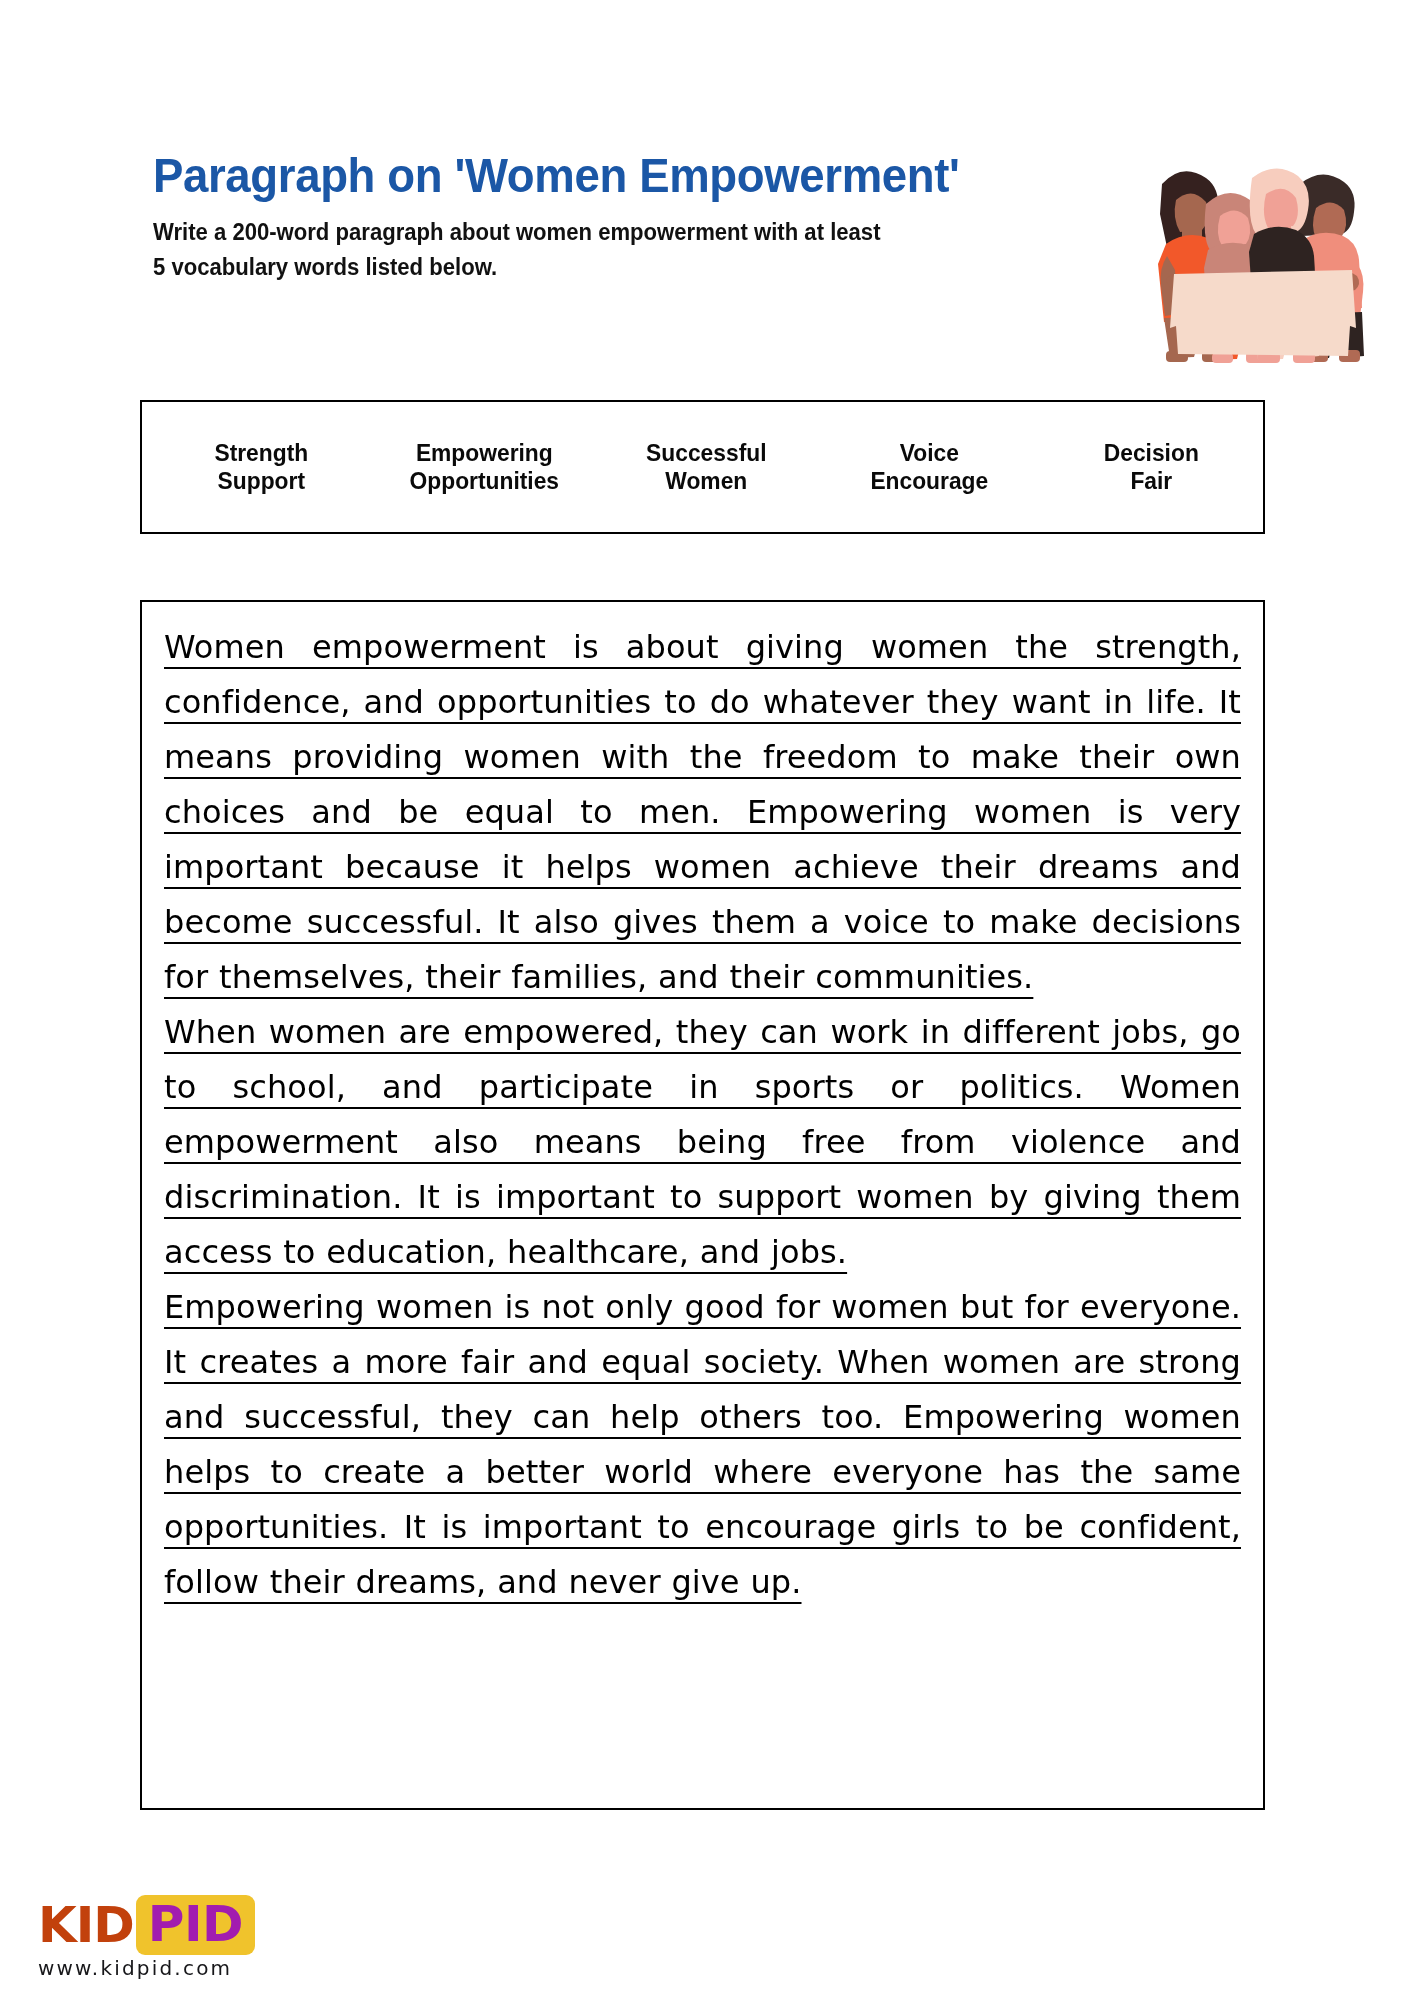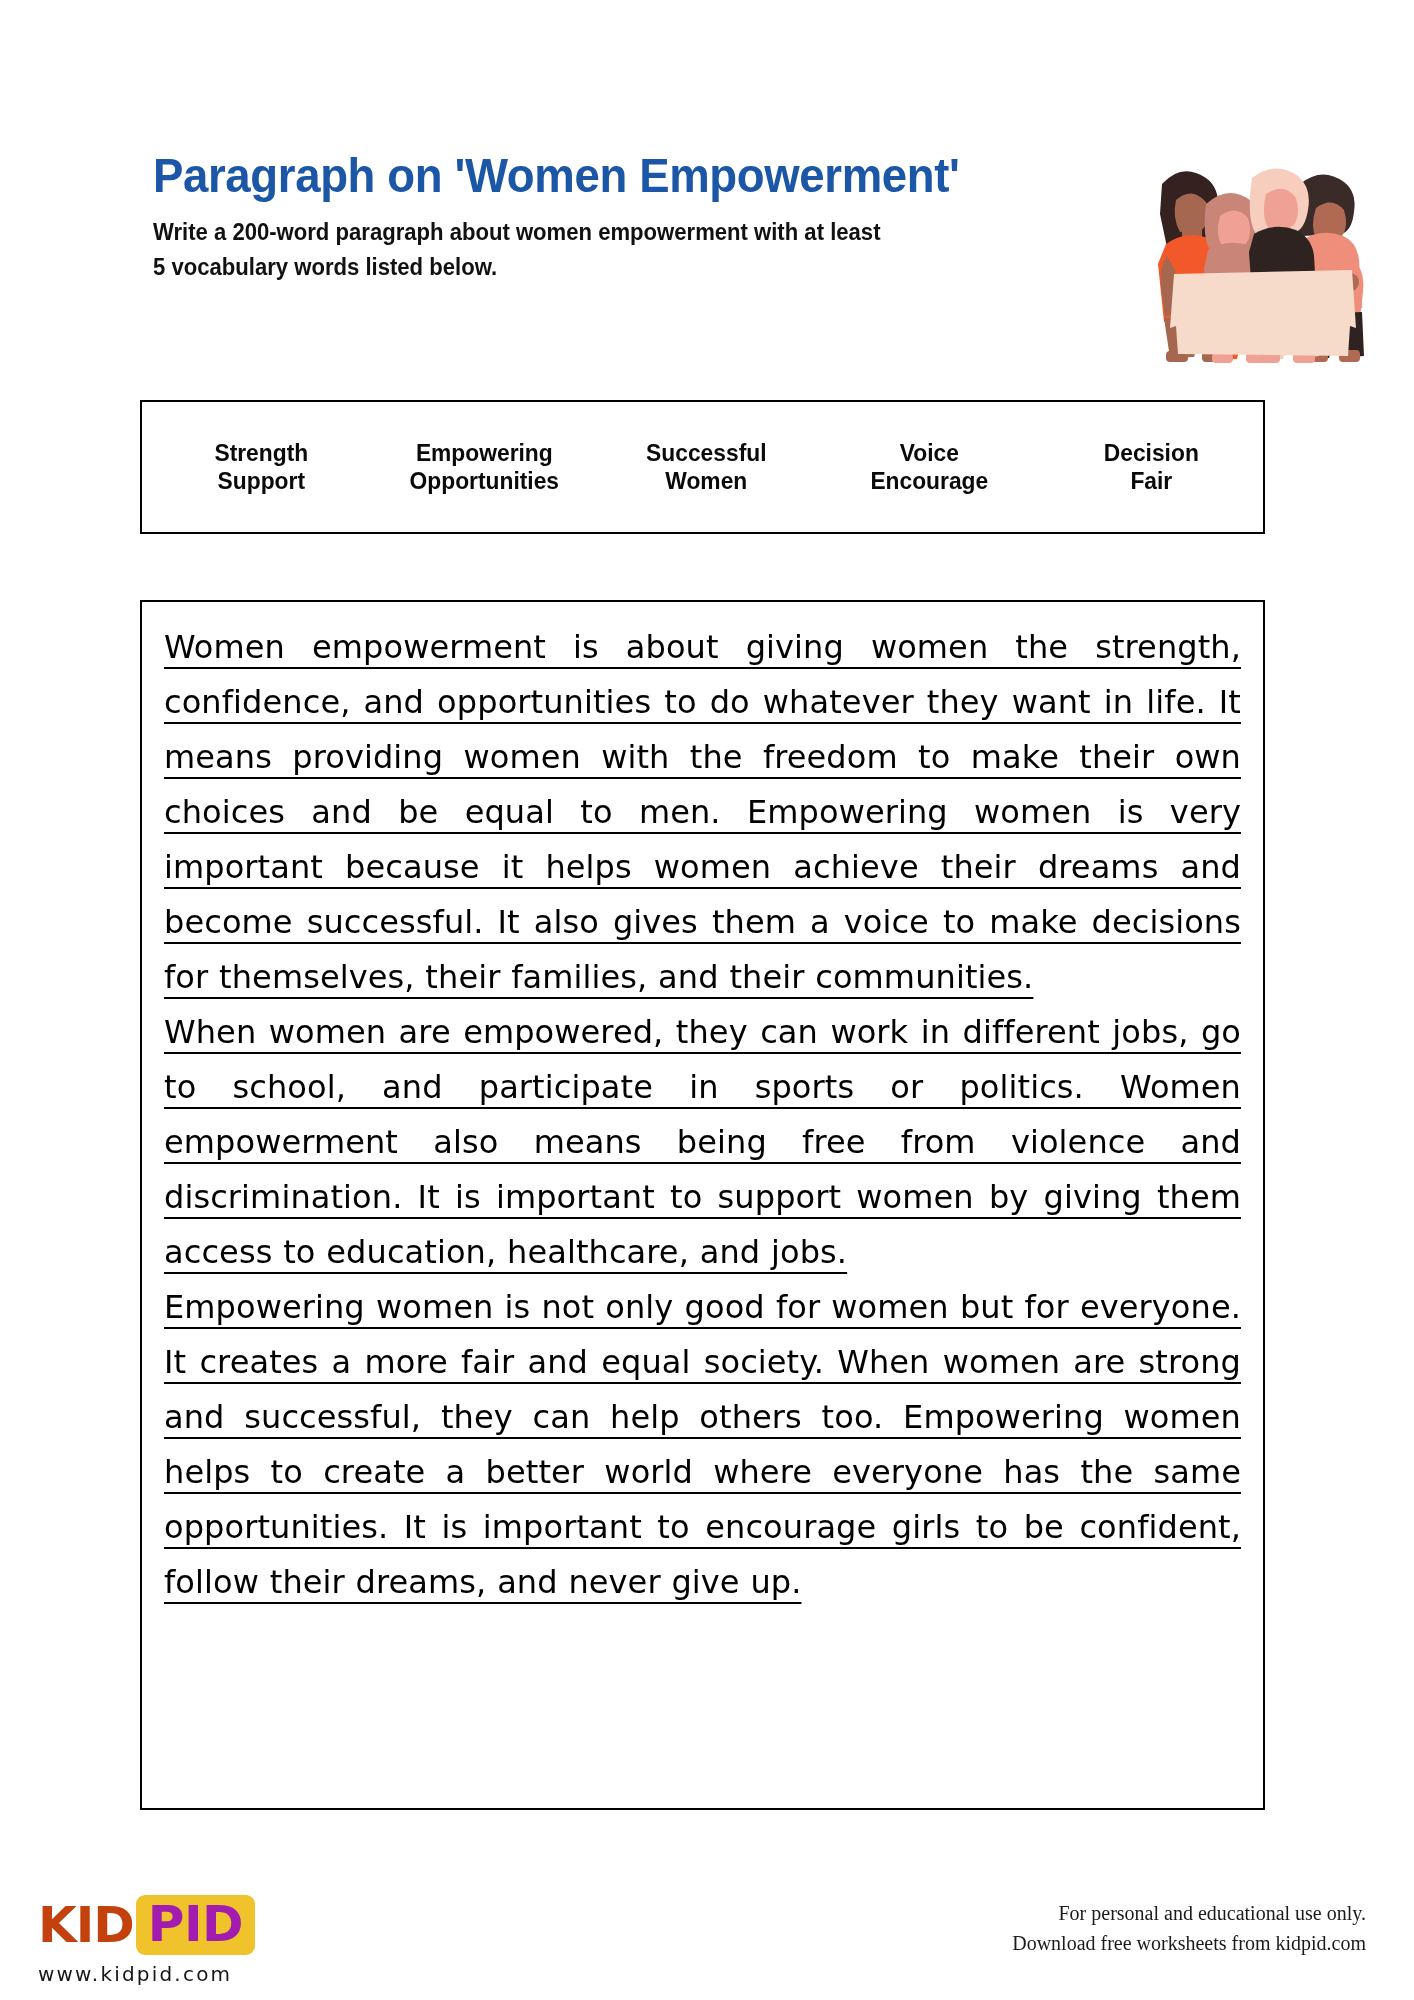--- a/index.html
+++ b/index.html
@@ -76,21 +76,20 @@
     font-family:"DejaVu Sans",sans-serif;font-weight:bold;
     font-size:50px;color:#c2410c;letter-spacing:-1px;line-height:58px;
   }
   .logo-pid{
     background:#F0C32C;border-radius:9px;
     padding:3px 12px 5px 12px;margin-left:2px;
     font-family:"DejaVu Sans",sans-serif;font-weight:bold;
     font-size:50px;color:#a21caf;letter-spacing:-0.5px;line-height:52px;
   }
   .logo-url{
-    margin-top:6px;
     font-family:"DejaVu Sans",sans-serif;font-size:20px;color:#17171a;
     letter-spacing:2.2px;
   }
   .footnote{
     position:absolute;right:48px;top:18px;text-align:right;
     font-family:"Liberation Serif","DejaVu Serif",serif;
     font-size:20px;line-height:30px;color:#1b1b1b;
   }
 </style>
 </head>
@@ -174,19 +173,15 @@
   </div>
 
   <div class="footer">
     <div class="logo-wrap">
       <div class="logo-row">
         <span class="logo-kid">KID</span>
         <span class="logo-pid">PID</span>
       </div>
       <div class="logo-url">www.kidpid.com</div>
     </div>
-    <div class="footnote">
-      <div>For personal and educational use only.</div>
-      <div><span>Download free worksheets from </span><span class="link">kidpid.com</span></div>
-    </div>
   </div>
 
 </div>
 
 </body></html>

